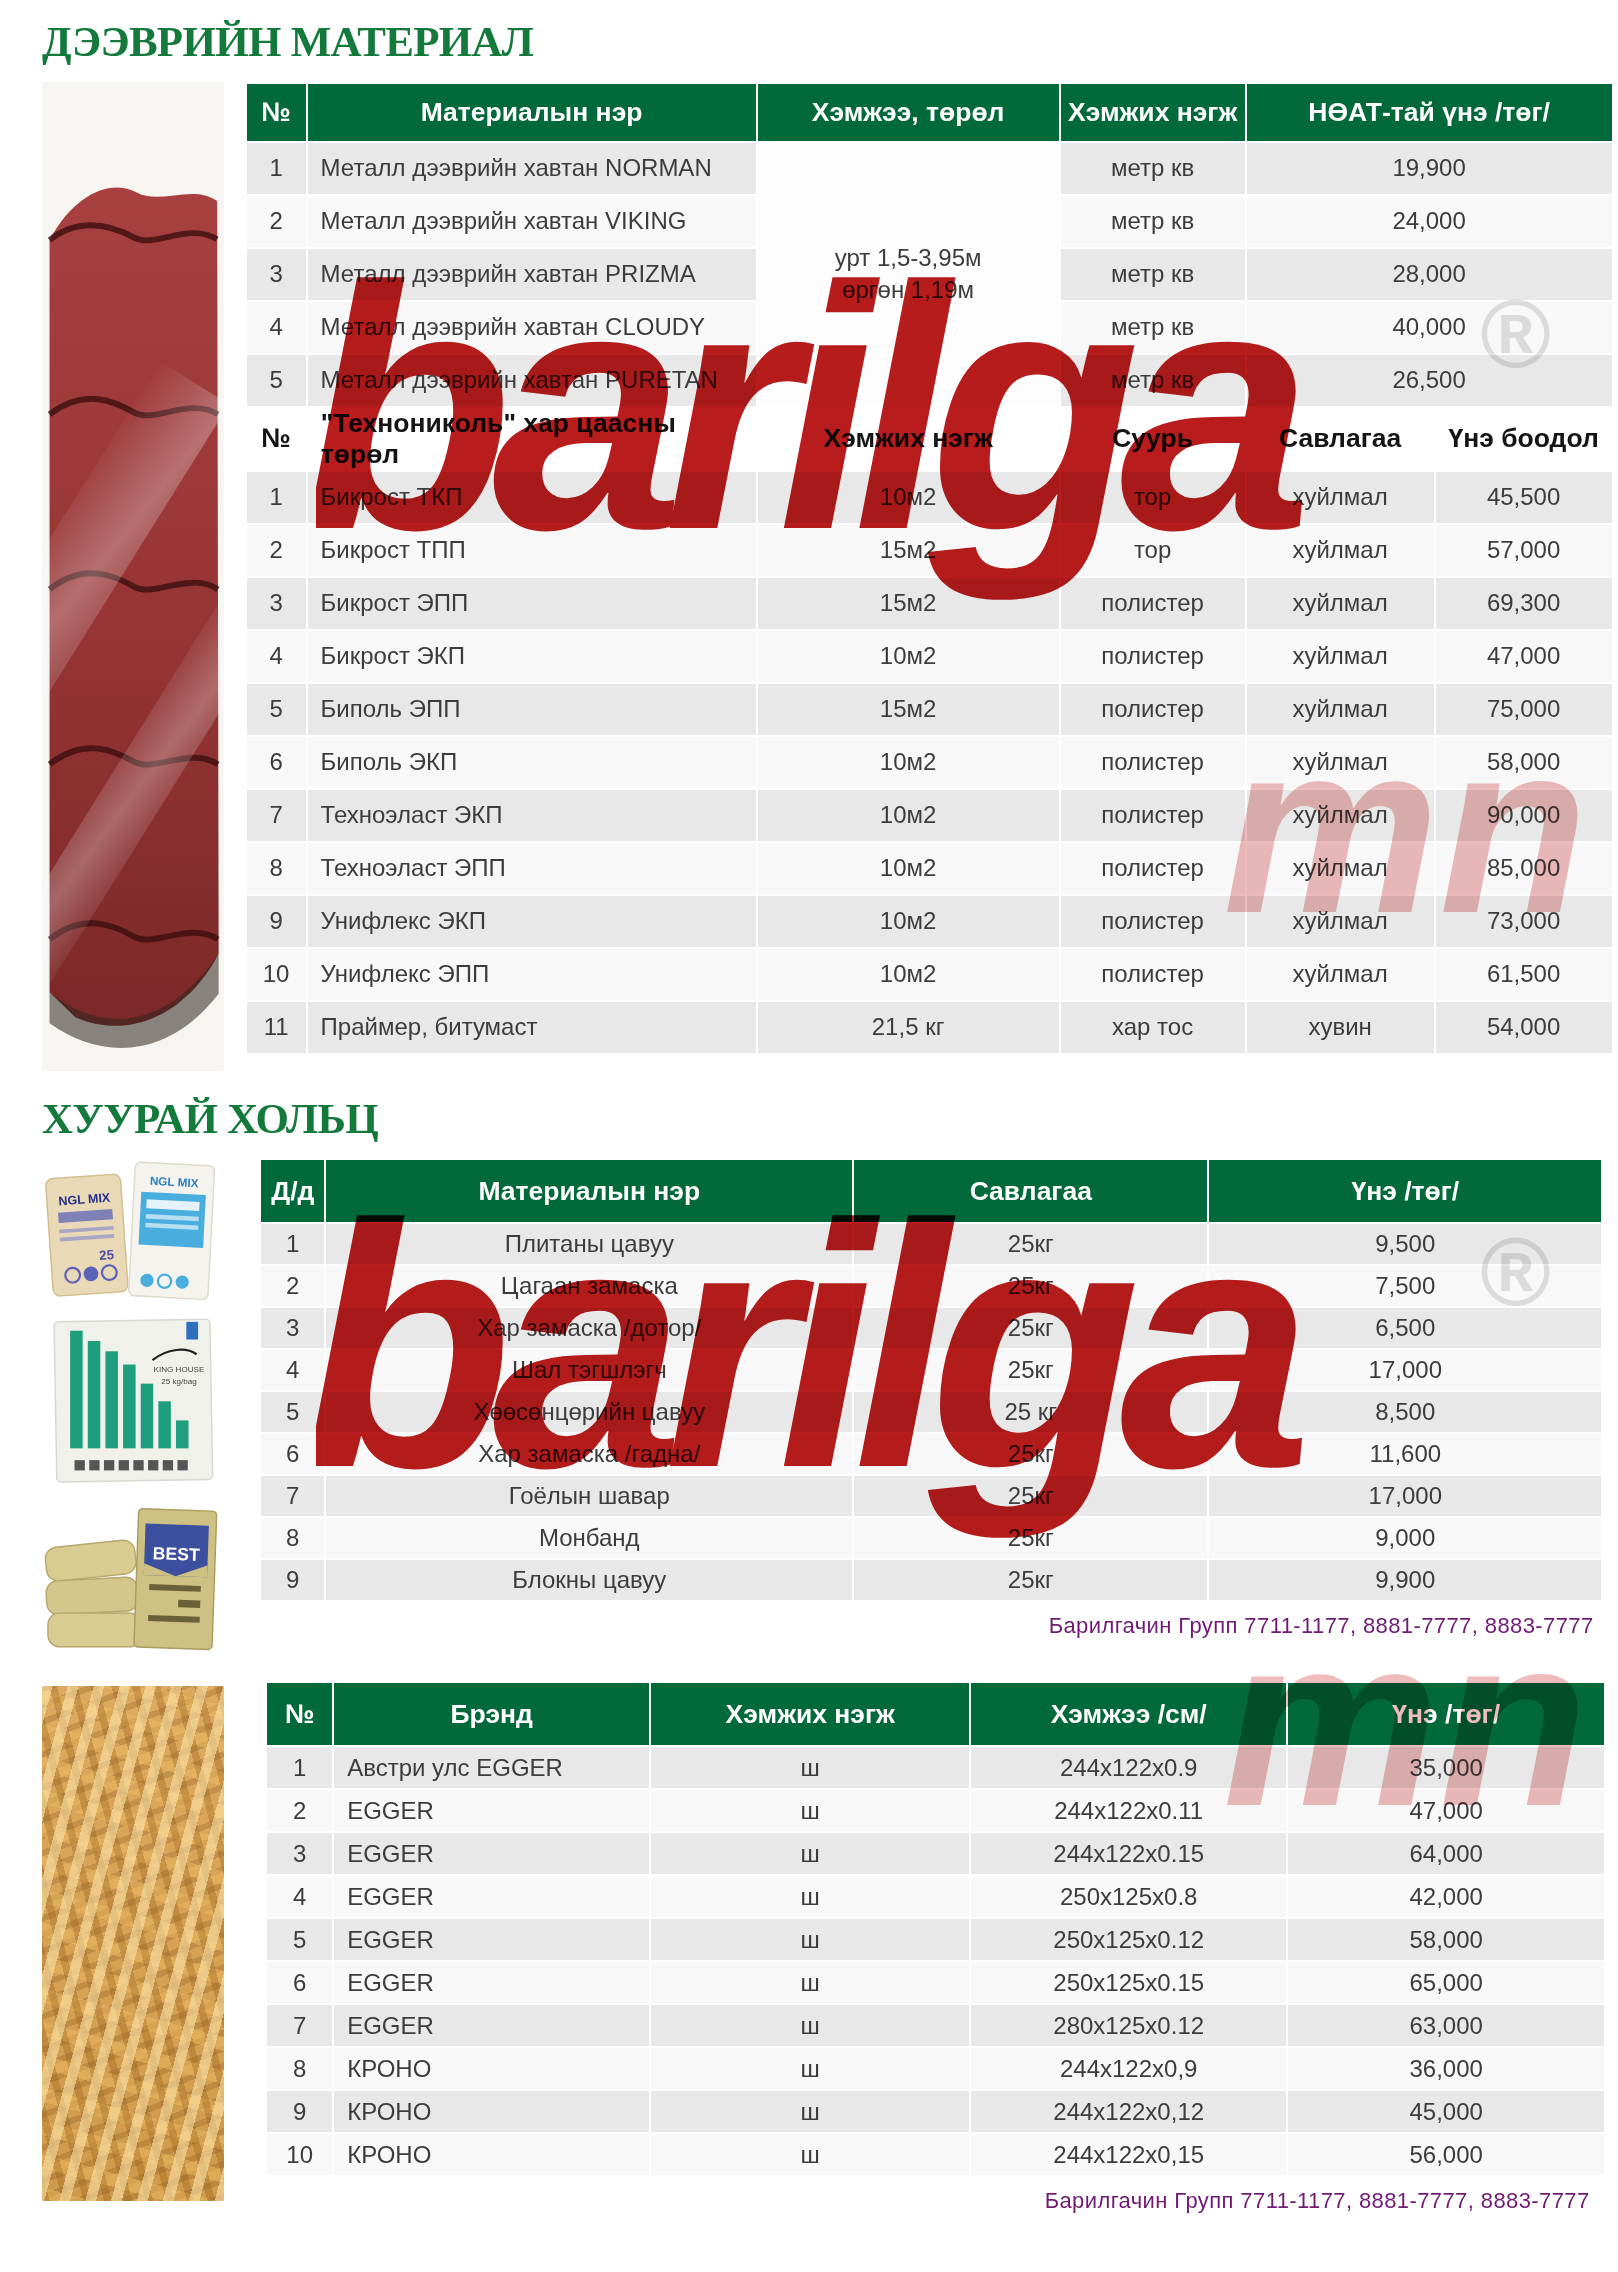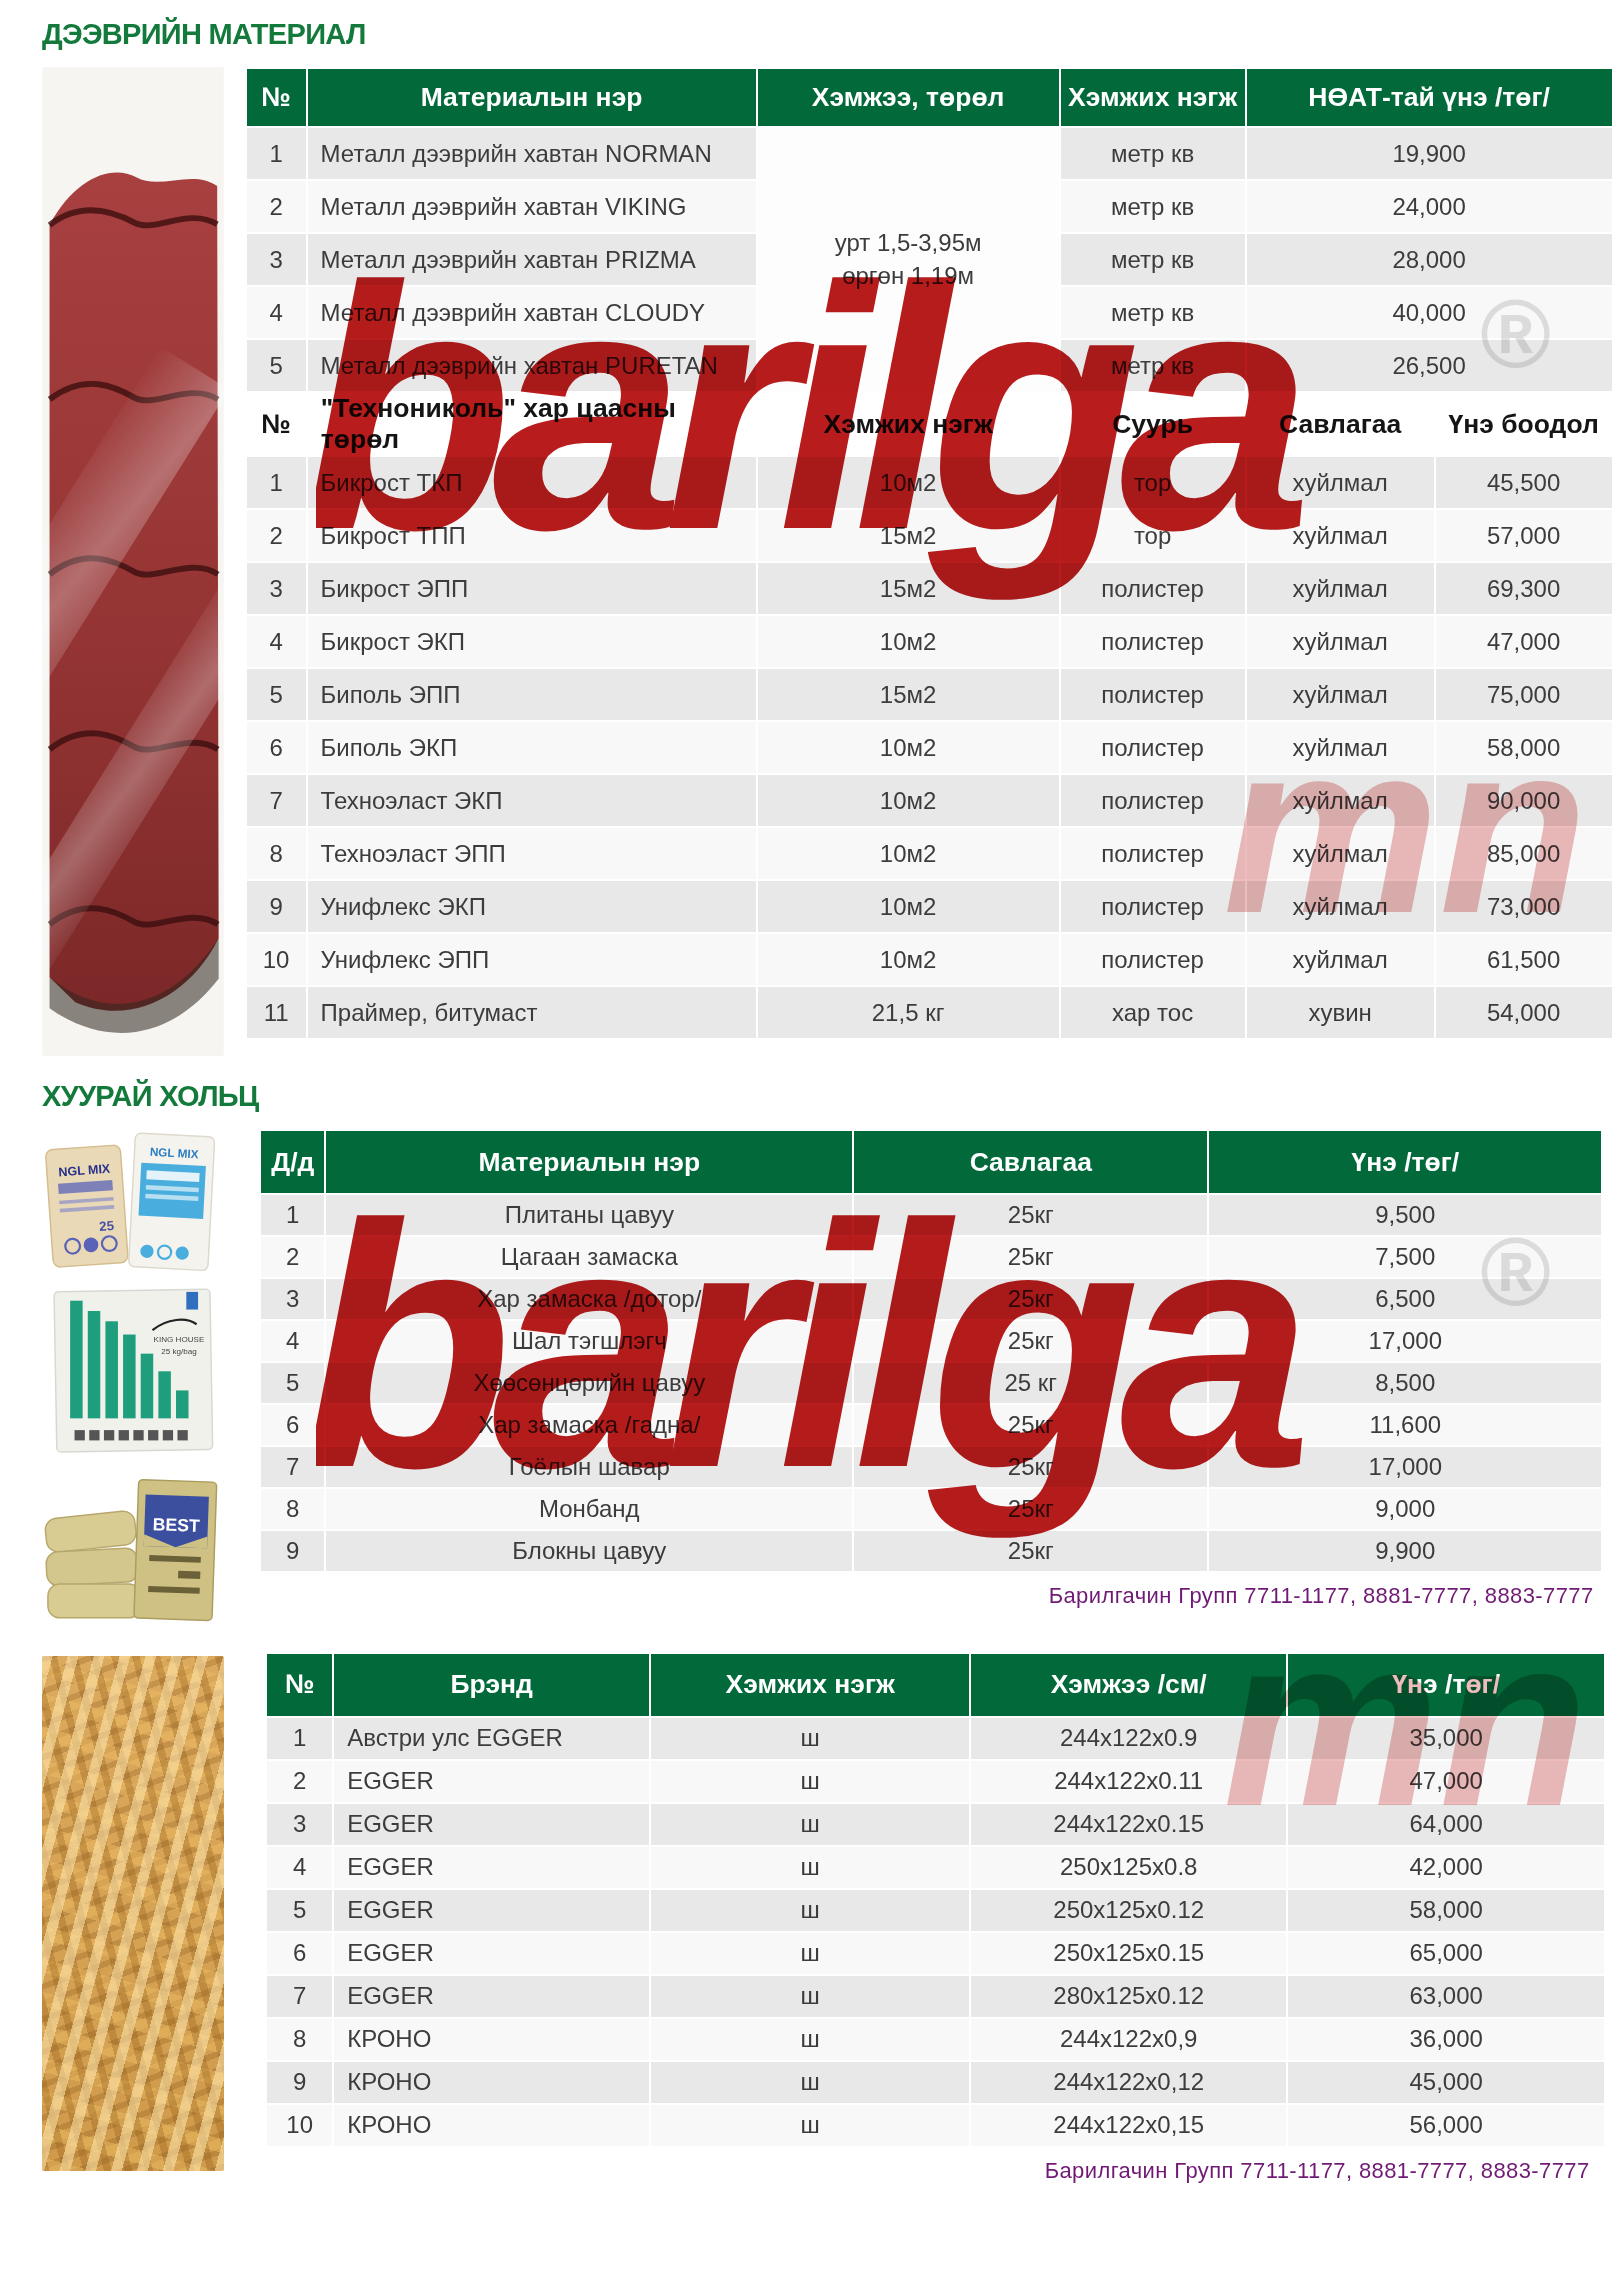--- a/index.html
+++ b/index.html
@@ -3,22 +3,22 @@
 <meta charset="utf-8">
 <style>
   html,body{margin:0;padding:0;}
   body{
     width:1619px; min-height:2273px; background:#ffffff;
     font-family:"Liberation Sans", sans-serif; color:#3c3c3c;
     position:relative; overflow:hidden;
   }
   .section{position:relative; z-index:1;}
   .section-title{
-    color:#137a3c; font-weight:bold; font-size:29px; letter-spacing:-0.7px;
-    margin:0 0 17.6px 42px; line-height:1.05;
+    color:#137a3c; font-weight:bold; font-size:43px; letter-spacing:-0.7px;
+    margin:0 0 17.6px 42px; line-height:1.05;font-family:Liberation Serif, serif;
   }
   .content-row{display:flex; align-items:flex-start;}
   .imgcol{flex:0 0 182px; width:182px; margin-left:42px;}
   .tablecol{margin-left:20.6px;}
   table{border-collapse:separate; border-spacing:2.9px; table-layout:fixed;}
   th{
     background:#02693a; color:#ffffff; font-weight:bold; font-size:26.5px;
     padding:0 5.9px; text-align:center; vertical-align:middle;
   }
   td{

